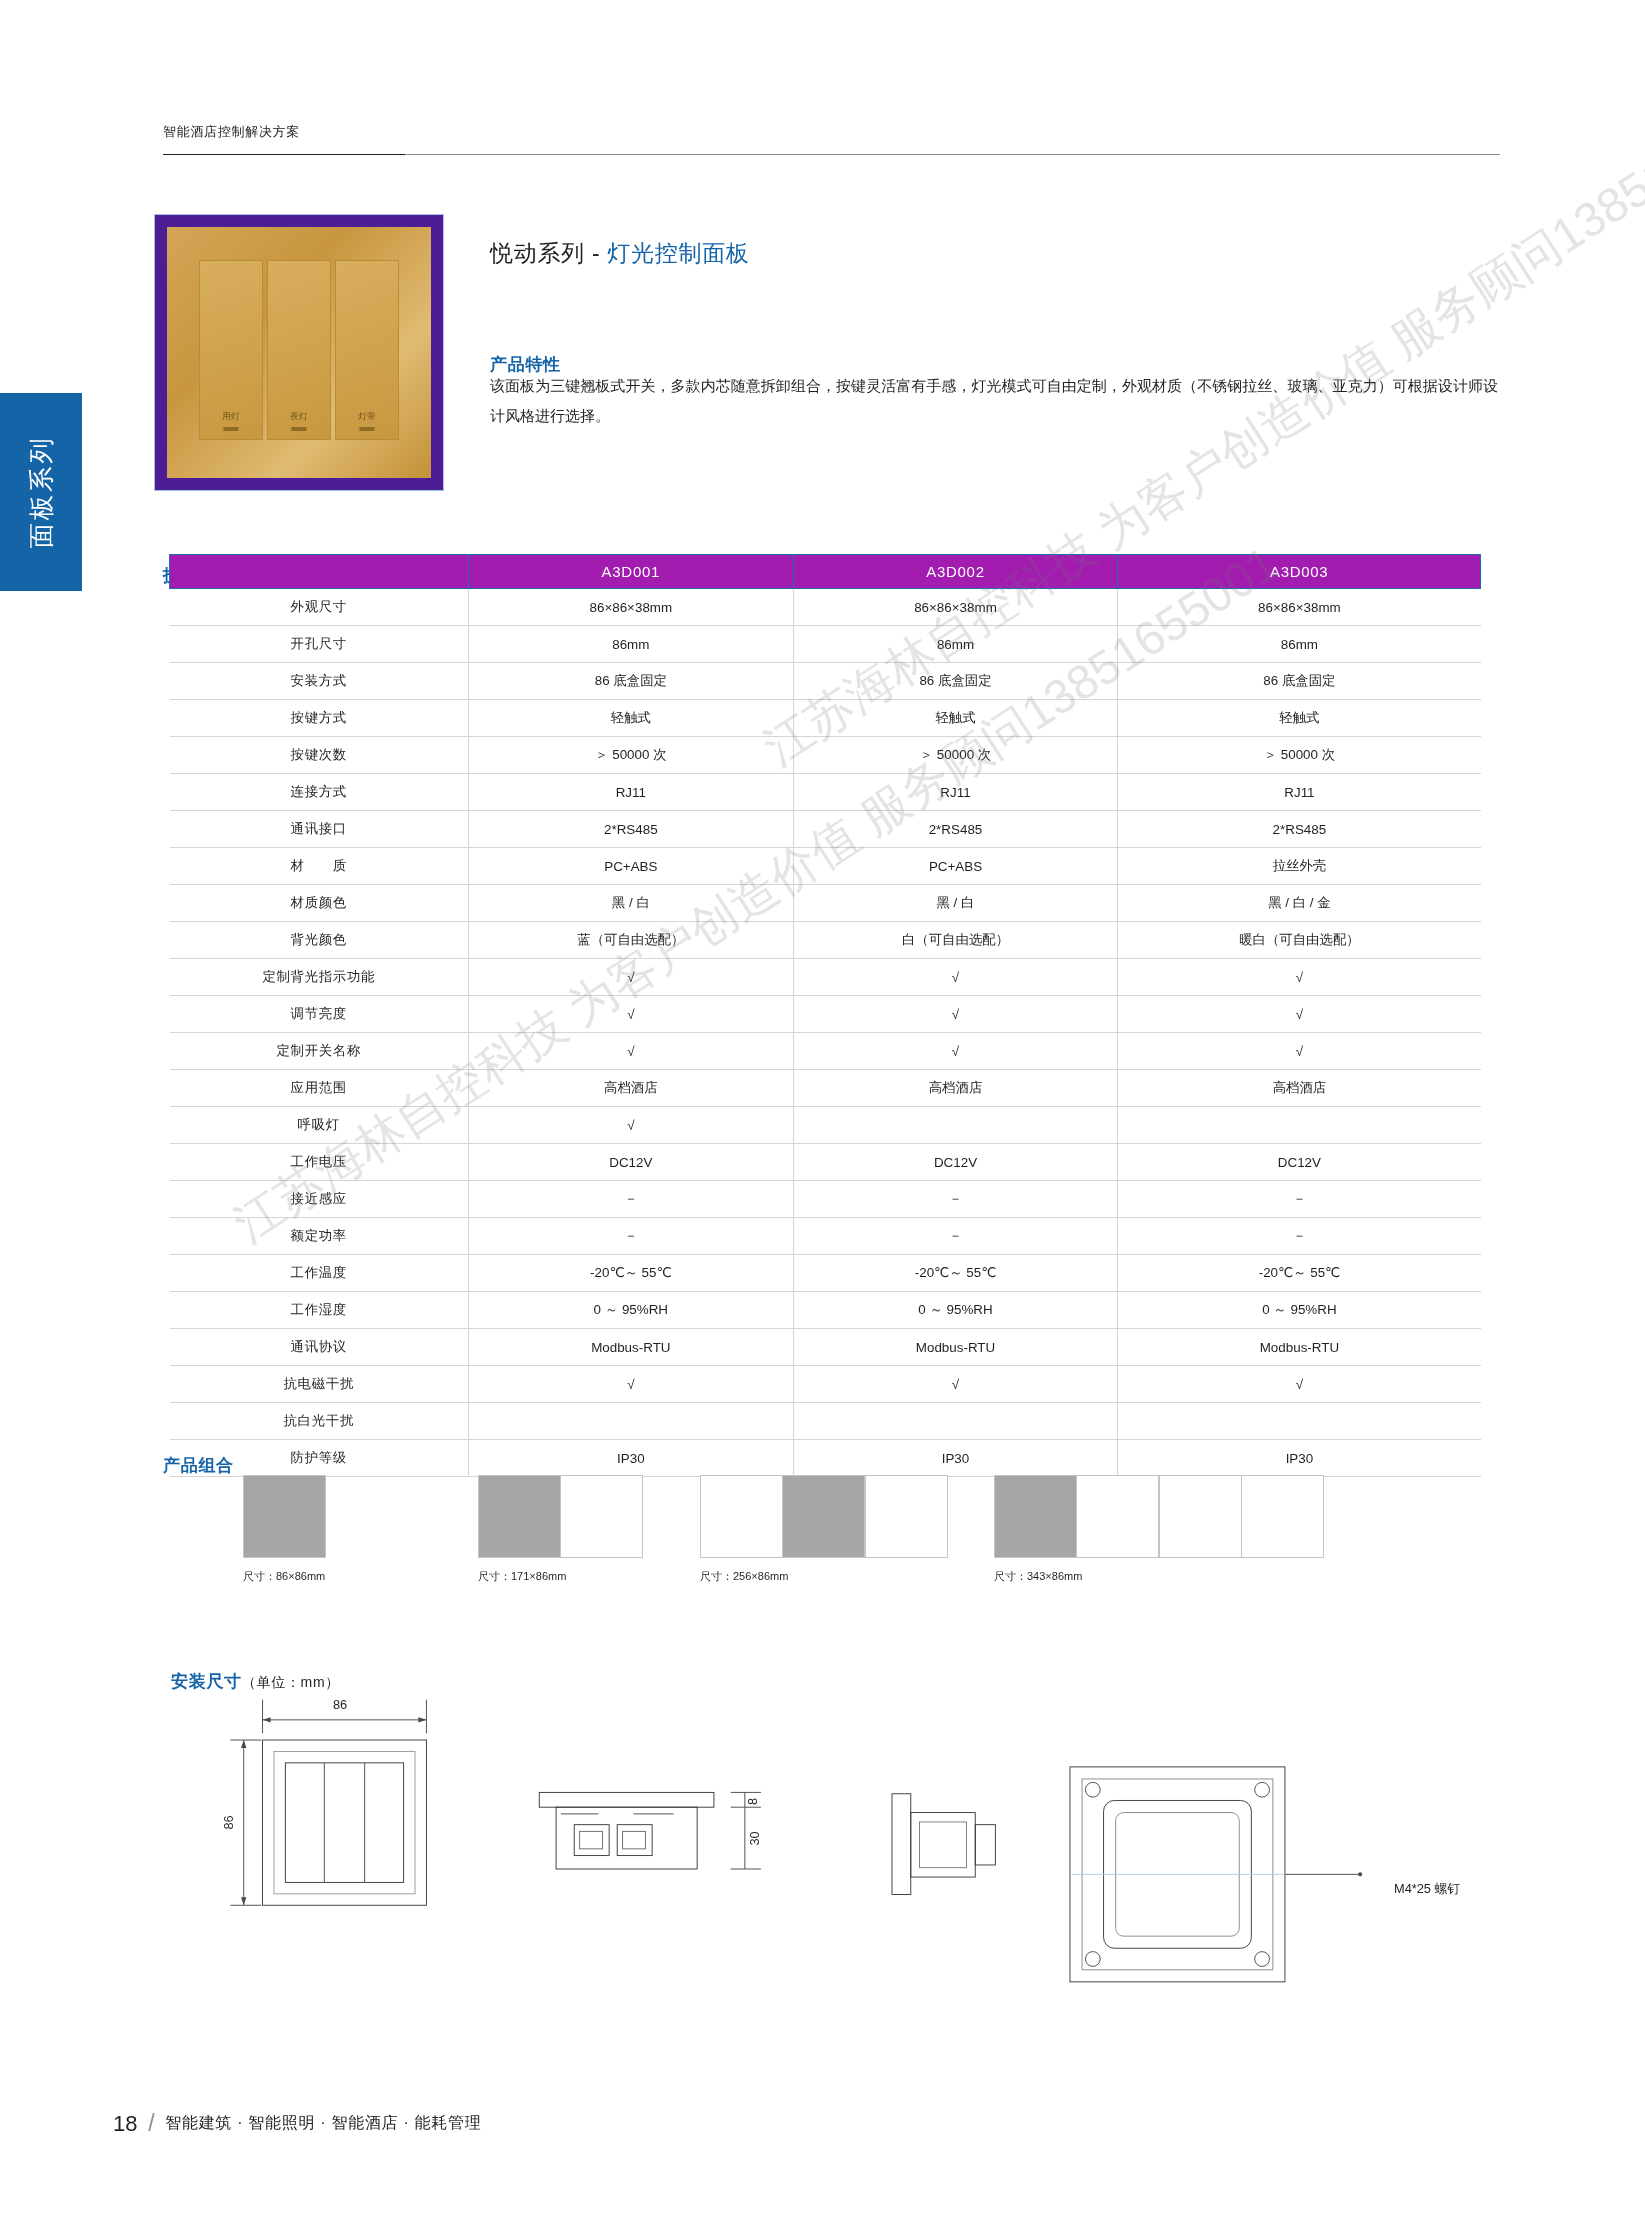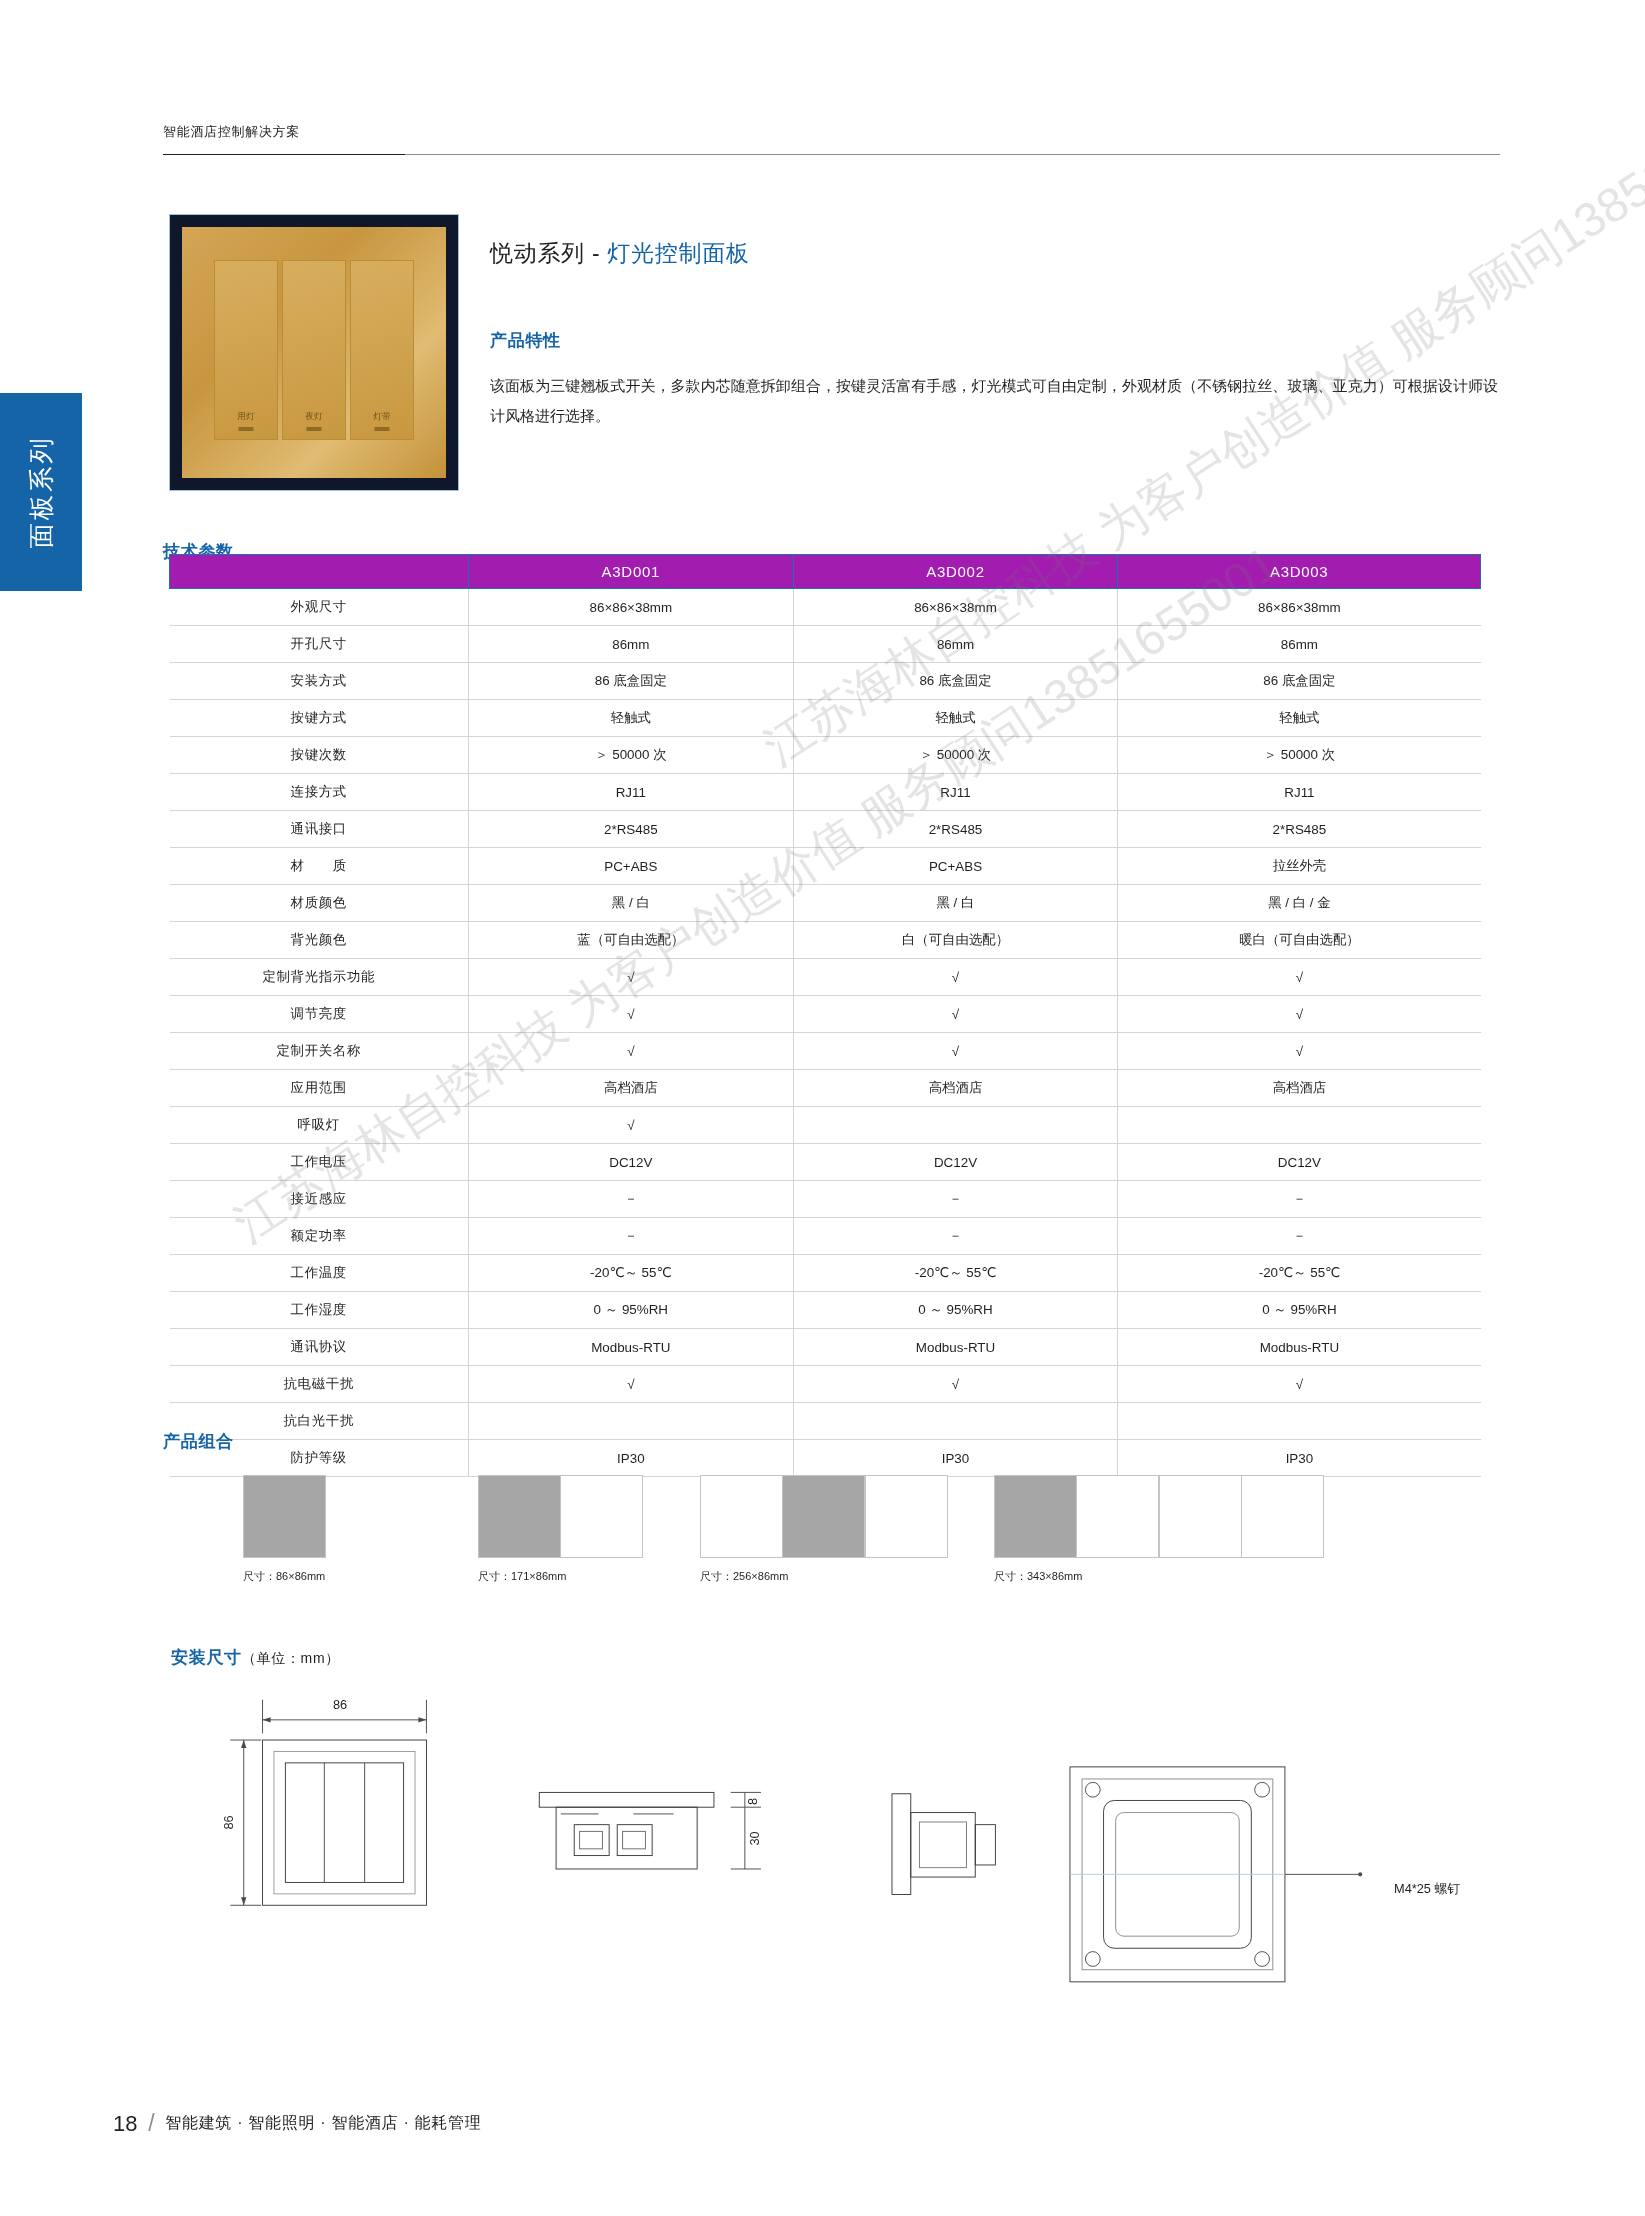--- a/index.html
+++ b/index.html
@@ -67,27 +67,27 @@
     transform: translate(-50%, -50%) rotate(-90deg);
     white-space: nowrap;
     color: #fff;
     font-size: 25.5px;
     letter-spacing: 2.7px;
   }
 
   
   .photo {
     position: absolute;
-    left: 169px;
+    left: 154px;
     top: 214px;
     width: 290px;
     height: 277px;
     border: 0.7px solid #9fc3e0;
     box-sizing: border-box;
-    background: #0f172a;
+    background: #4c1d95;
   }
   .photo .panel {
     position: absolute;
     left: 12px;
     top: 12px;
     right: 12px;
     bottom: 12px;
     background: linear-gradient(135deg,#d3a556 0%,#c8963f 35%,#e0bb72 70%,#c49238 100%);
   }
   .photo .keys {
@@ -135,20 +135,21 @@
   }
   .title .t2 {
     color: #1564a8;
     font-weight: normal;
   }
   .sec-blue {
     color: #1564a8;
     font-size: 17px;
     font-weight: bold;
     letter-spacing: 0.7px;
+    margin-top: 24px;
   }
   .features-h {
     position: absolute;
     left: 490px;
     top: 329px;
   }
   .features-b {
     position: absolute;
     left: 490px;
     top: 371px;

